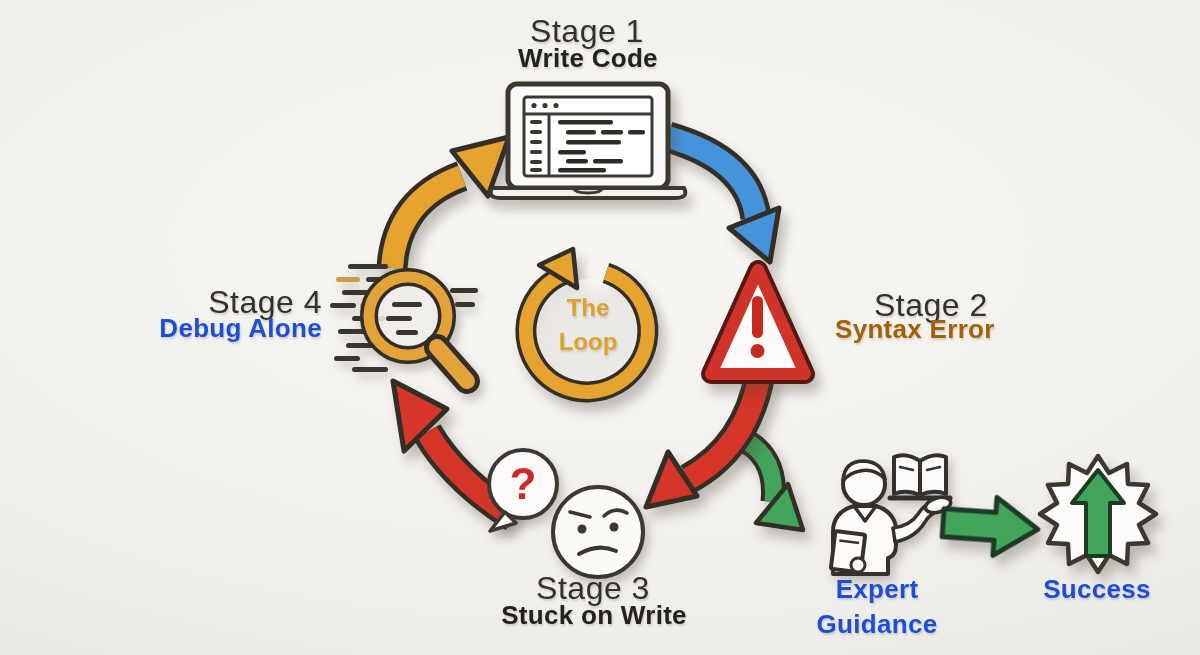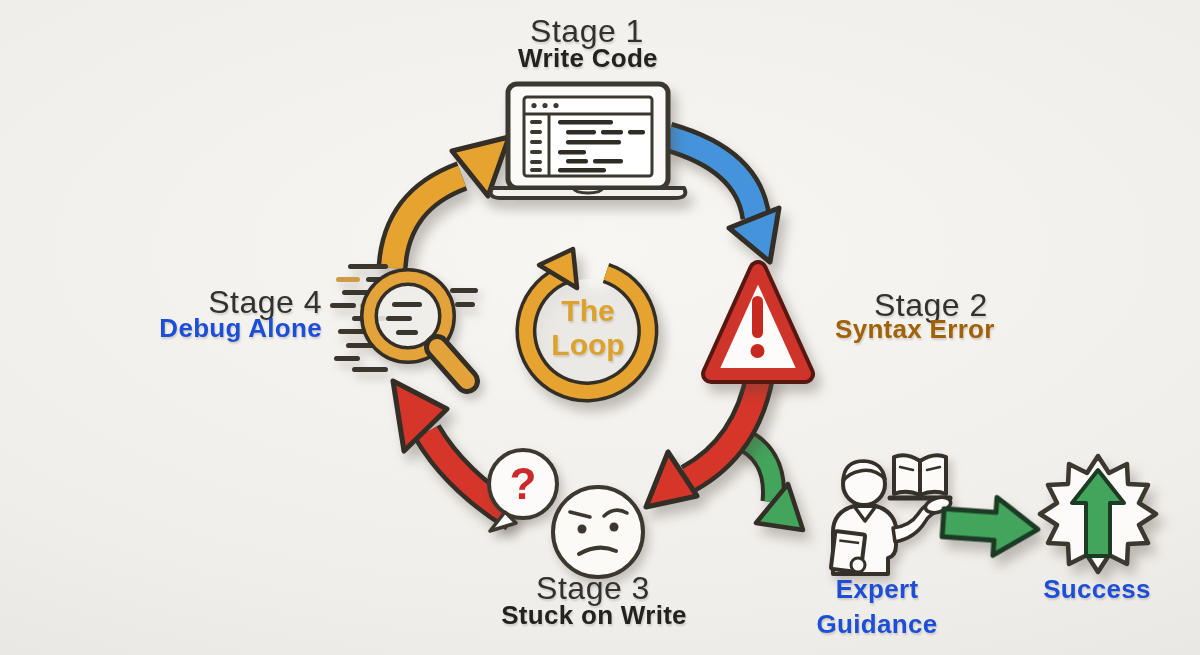--- a/index.html
+++ b/index.html
@@ -12,21 +12,21 @@
   .shadowed{filter:drop-shadow(6px 9px 6px rgba(80,70,58,0.32));}
   .soft-shadowed{filter:drop-shadow(4px 6px 5px rgba(80,70,58,0.28));}
   .lbl{position:absolute;white-space:nowrap;text-shadow:1px 2px 2px rgba(60,50,40,0.18);}
   .center-x{transform:translateX(-50%);}
   .right-align{transform:translateX(-100%);}
   .stage-sub{font-size:32px;color:#33312d;font-weight:400;letter-spacing:.5px;}
   .stage-title{font-size:26px;font-weight:700;color:#232220;letter-spacing:.3px;}
   .t-red{color:#a16207;}
   .t-gold{color:#1d4ed8;}
   .t-green{color:#1d4ed8;}
-  .loop-word{font-size:30px;font-weight:700;color:#dda22c;}
+  .loop-word{font-size:24px;font-weight:700;color:#dda22c;}
 </style>
 </head>
 <body>
 
 <svg id="canvas" width="1200" height="655" viewBox="0 0 1200 655">
 
   <g class="shadowed">
     <path d="M 392 268 Q 396 200 462 176" fill="none" stroke="#332e26" stroke-width="31"></path>
     <path d="M 392 268 Q 396 200 462 176" fill="none" stroke-width="22" stroke="#e6a330"></path>
     <polygon points="509,137 452,151 488,196" stroke="#332e26" stroke-width="5" stroke-linejoin="round" fill="#e6a330"></polygon>

